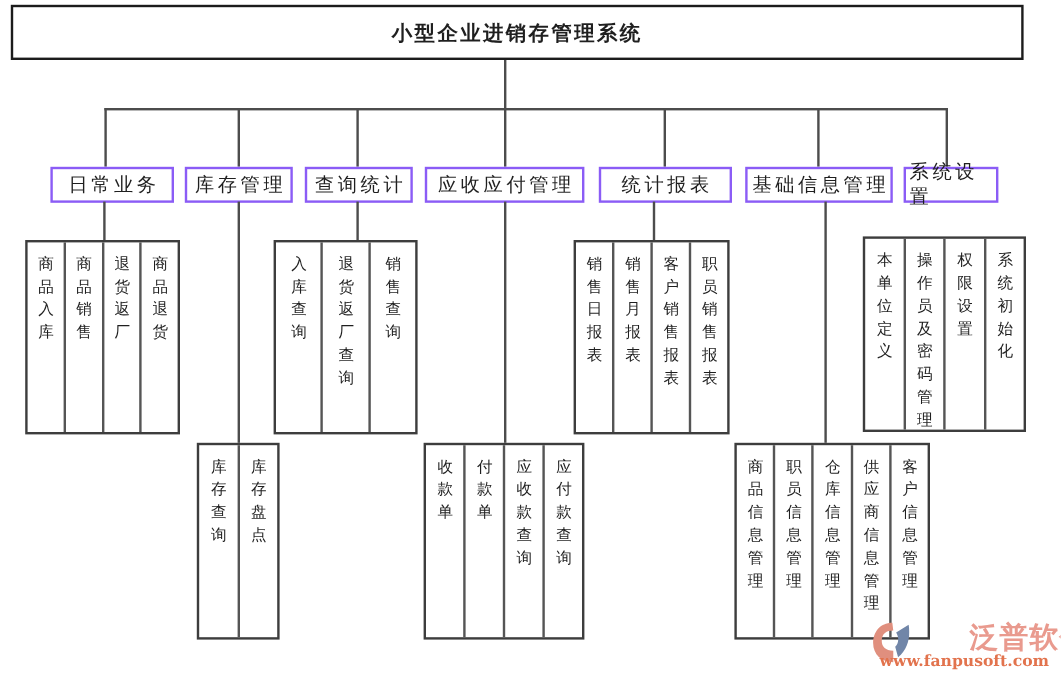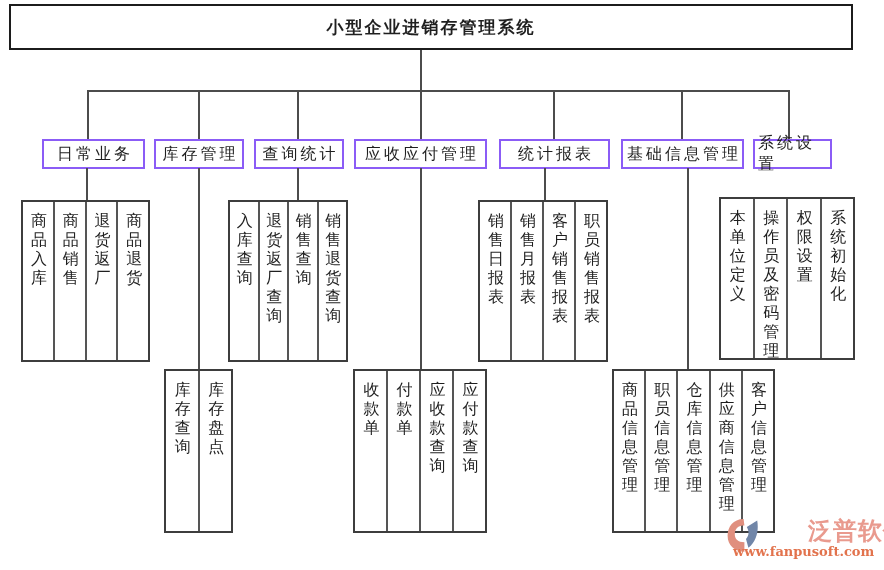--- a/index.html
+++ b/index.html
@@ -41,21 +41,21 @@
   .g2{left:164px;width:69px;}
   .g3{left:228px;width:120px;}
   .g4{left:353px;width:134px;}
   .g5{left:478px;width:130px;}
   .g6{left:612px;width:163px;}
   .g7{left:719px;top:197px;height:163px;width:136px;}
   .col{flex:1 1 0;border-right:2px solid #555;}
   .col:last-child{border-right:none;}
   .vtext{
     display:block;width:14px;margin:9px auto 0;
-    font-size:16px;line-height:19px;text-align:right;
+    font-size:13px;line-height:19px;text-align:right;
     word-break:break-all;letter-spacing:0;
   }
   
   .wm{position:absolute;right:8px;bottom:5px;width:150px;height:50px;}
   .wm-logo{position:absolute;left:0px;top:2px;}
   .wm-brand{
     position:absolute;left:34px;top:0px;font-size:24px;font-weight:bold;
     letter-spacing:1px;white-space:nowrap;
   }
   .wm-url{
@@ -137,23 +137,20 @@
 
   <div class="group up g3">
     <div class="col">
         <span class="vtext">入库查询</span>
       </div>
     <div class="col">
         <span class="vtext">退货返厂查询</span>
       </div>
     <div class="col">
         <span class="vtext">销售查询</span>
-      </div>
-    <div class="col">
-        <span class="vtext">销售退货查询</span>
       </div>
   </div>
 
   <div class="group low g4">
     <div class="col">
         <span class="vtext">收款单</span>
       </div>
     <div class="col">
         <span class="vtext">付款单</span>
       </div>

